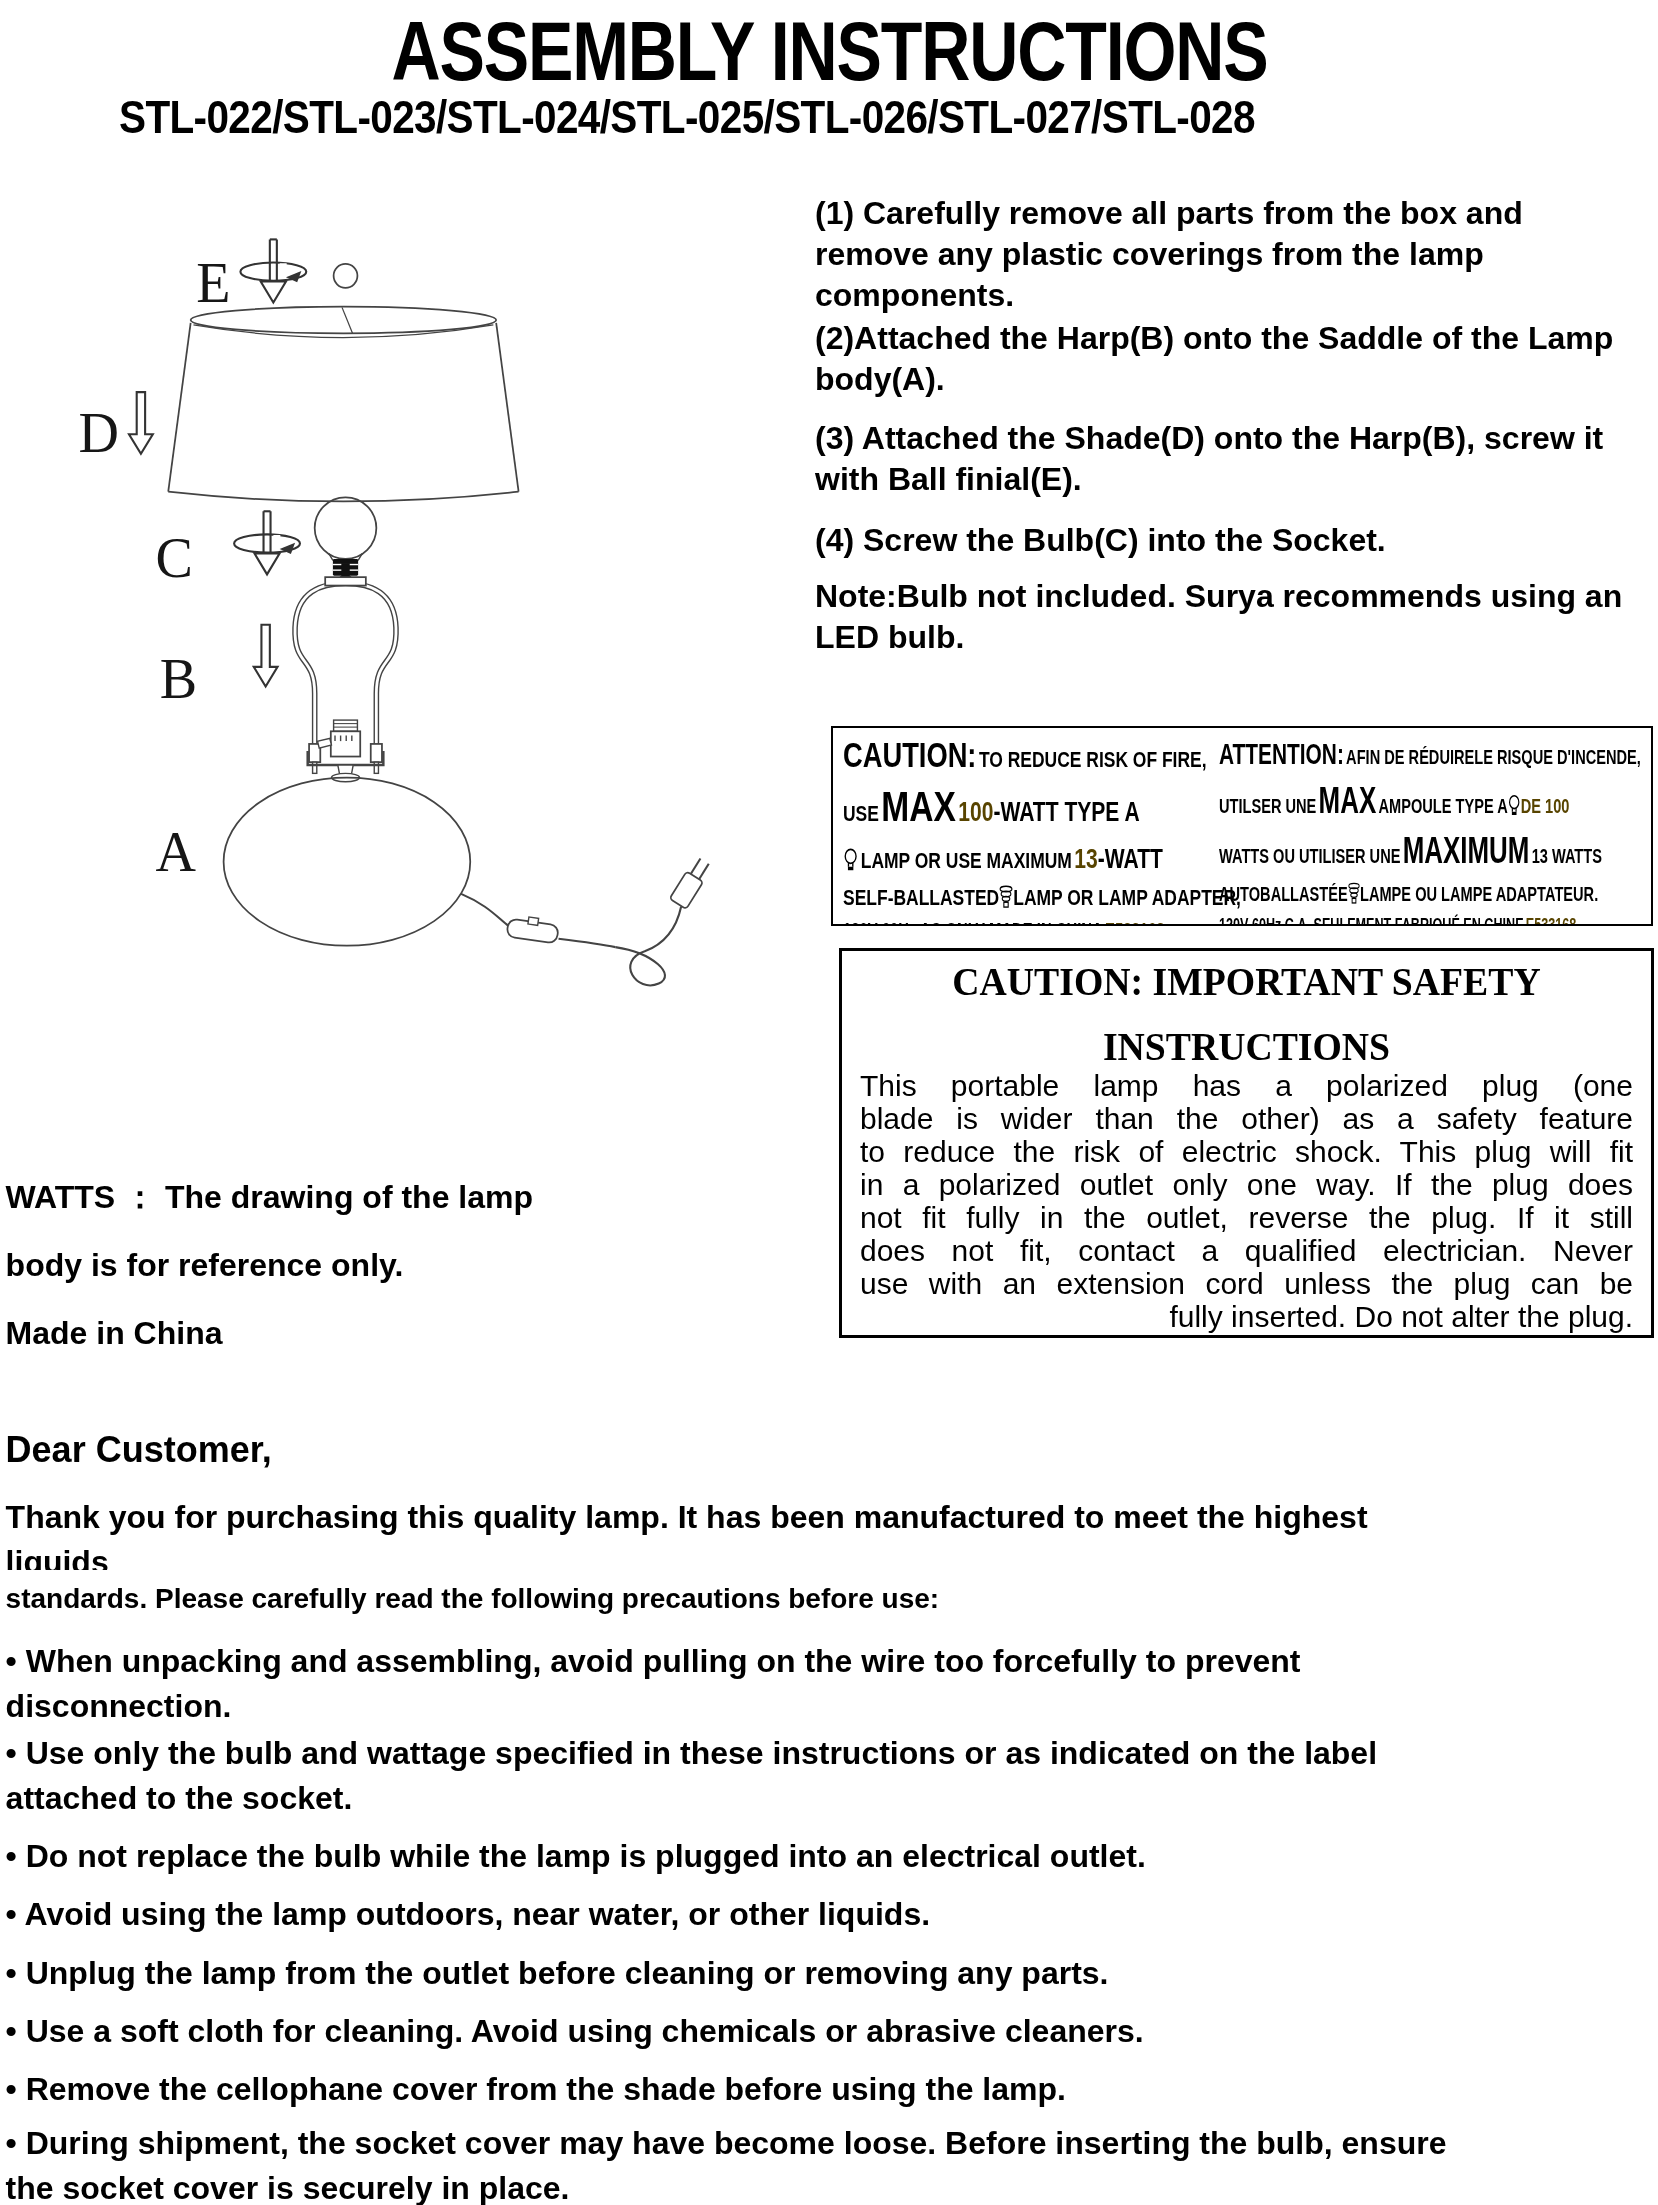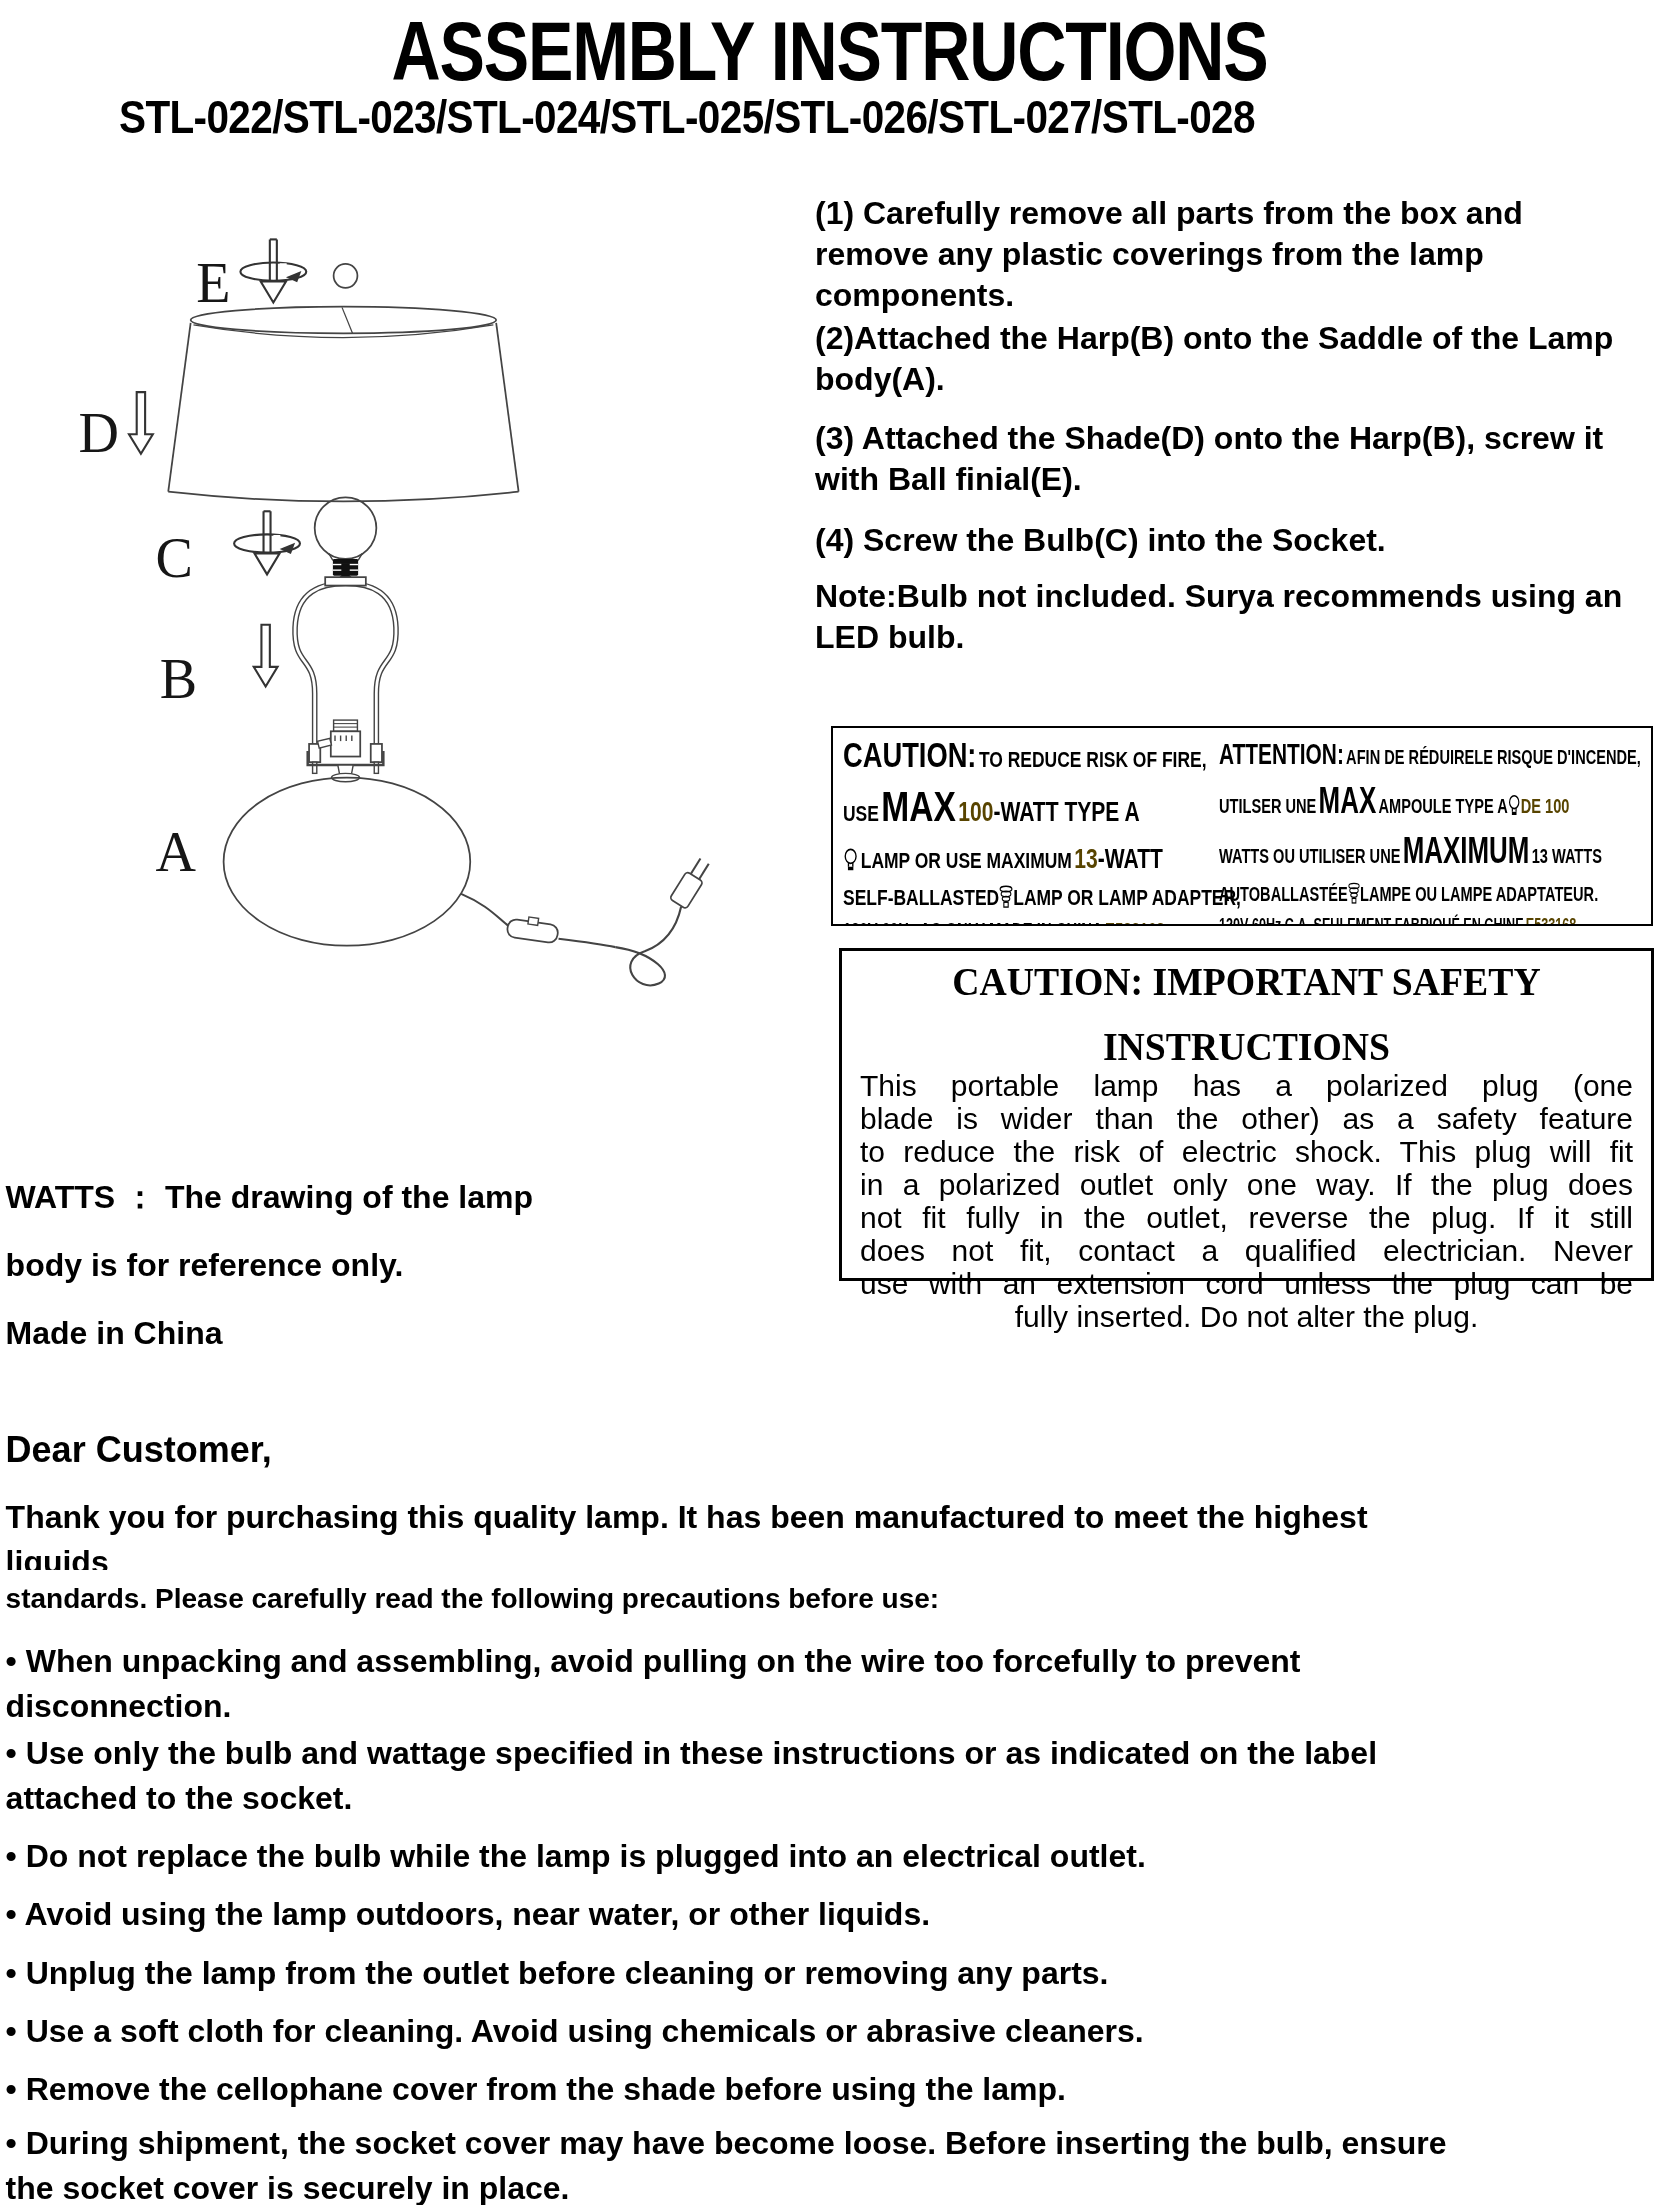--- a/index.html
+++ b/index.html
@@ -50,30 +50,30 @@
   .cl-en .t-m{font-size:27px;}
   .cl-en .t-tiny{font-size:19px;}
   .cl-fr .t-big{font-size:29px;}
   .cl-fr .t-s{font-size:20.3px;}
   .cl-fr .t-max{font-size:36px;}
   .cl-fr .t-tiny{font-size:17.5px;}
   .num{color:#584400;}
   .cl-icon{display:inline-block;vertical-align:-4.2px;}
 
   
-  .sbox{position:absolute;left:839px;top:948px;width:815px;height:333px;
+  .sbox{position:absolute;left:839px;top:948px;width:815px;height:390px;
         border:3.5px solid #000;box-sizing:border-box;}
   .sb-title{margin-top:9.8px;text-align:center;
             font-family:"Liberation Serif","DejaVu Serif",serif;
             font-weight:bold;font-size:41px;line-height:1.0;
             transform:scaleX(.92);transform-origin:50% 0;white-space:nowrap;}
   .sb-title2{margin-top:24px;}
   .sb-body{margin:2px 18px 0 18px;font-size:30px;line-height:33px;
            text-align:justify;text-align-last:justify;white-space:pre-line;}
-  .sb-last{margin:0 18px;font-size:30px;line-height:33px;text-align:center;}
+  .sb-last{margin:0 18px;font-size:30px;line-height:33px;text-align:right;}
 
   
   .noteblock{position:absolute;left:5.6px;top:1179px;font-size:32px;font-weight:bold;}
   .noteblock div{margin:0 0 32px 0;line-height:36px;}
 
   
   .customer{position:absolute;left:5.6px;top:1429px;width:1647px;}
   .greeting{font-size:36px;font-weight:bold;line-height:41px;}
   .para1{margin-top:28px;font-size:32px;font-weight:bold;line-height:39px;}
   .clipped{height:27px;overflow:hidden;margin-top:5.6px;

